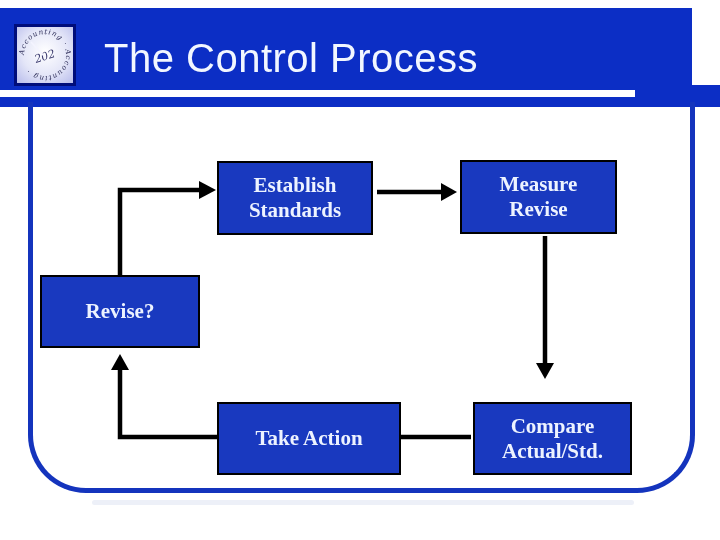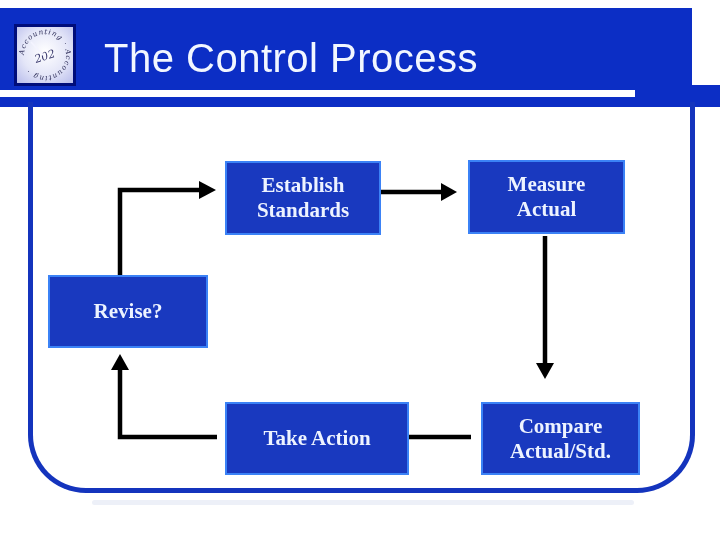--- a/index.html
+++ b/index.html
@@ -34,26 +34,25 @@
     border-bottom:5px solid #1434bd;border-top:none;
     border-radius:0 0 58px 58px;
   }
   .slide-shadow{
     position:absolute;left:92px;top:500px;width:542px;height:5px;
     background:#edf0f8;border-radius:3px;
   }
   
   .node{
     position:absolute;box-sizing:border-box;
-    background:#1939bf;border:2px solid #3b82f6;
+    background:#1939bf;border:2px solid #000000;
     color:#edf3ff;font-family:"Liberation Serif",serif;font-weight:bold;
     font-size:21px;line-height:25px;text-align:center;
     display:flex;align-items:center;justify-content:center;
     white-space:pre-line;
-    margin-left:8px;
   }
   .node-establish{left:217px;top:161px;width:156px;height:74px;}
   .node-measure{left:460px;top:160px;width:157px;height:74px;}
   .node-revise{left:40px;top:275px;width:160px;height:73px;}
   .node-take-action{left:217px;top:402px;width:184px;height:73px;}
   .node-compare{left:473px;top:402px;width:159px;height:73px;}
   
   .connectors{position:absolute;left:0;top:0;width:720px;height:540px;pointer-events:none;}
   .connectors polyline,.connectors line{stroke:#000;stroke-width:4.5;fill:none;}
   .connectors polygon{fill:#000;stroke:none;}
@@ -108,19 +107,19 @@
     </g>
     <g>
       <polyline points="217,437 120,437 120,369"></polyline>
       <polygon points="120,354 111,370 129,370"></polygon>
     </g>
   </svg>
 
   <div class="node node-establish">Establish
 Standards</div>
   <div class="node node-measure">Measure
-Actual</div>
+Revise</div>
   <div class="node node-revise">Revise?</div>
   <div class="node node-take-action">Take Action</div>
   <div class="node node-compare">Compare
 Actual/Std.</div>
 
 </div>
 
 </body></html>

